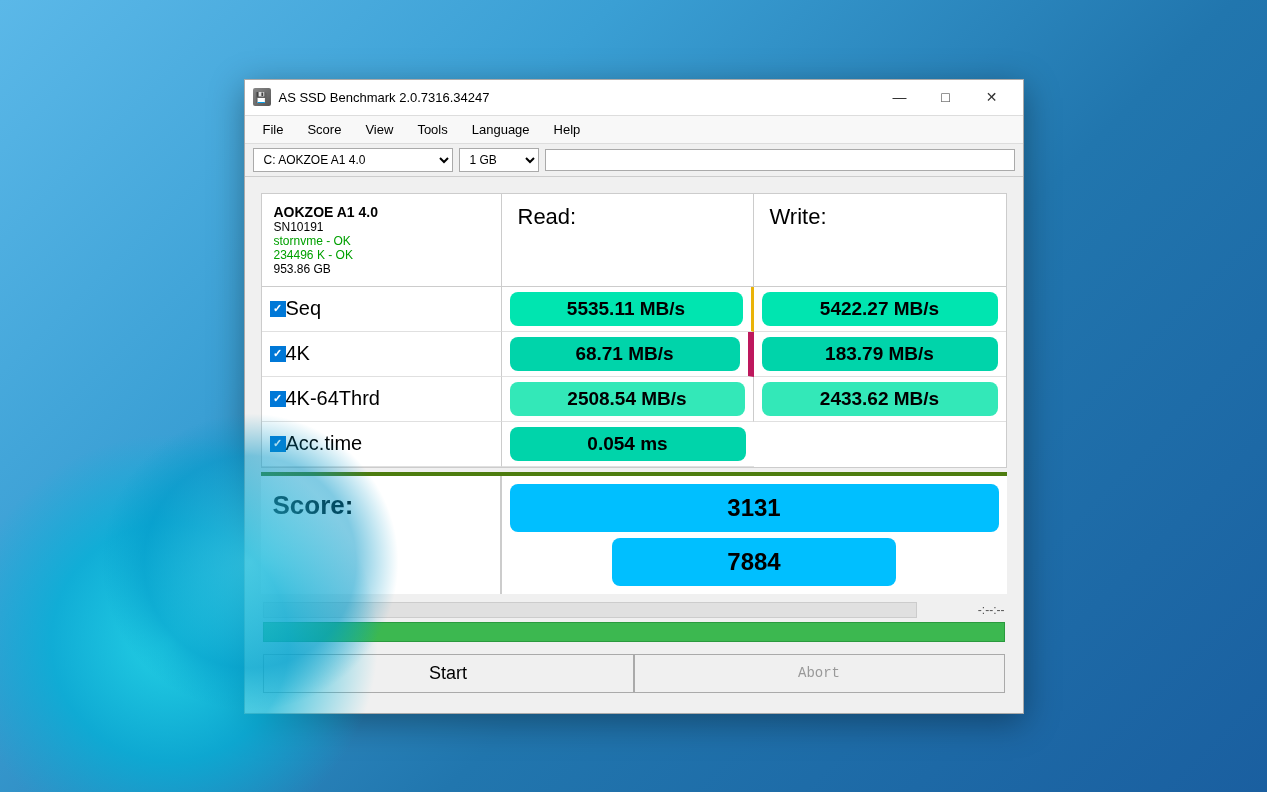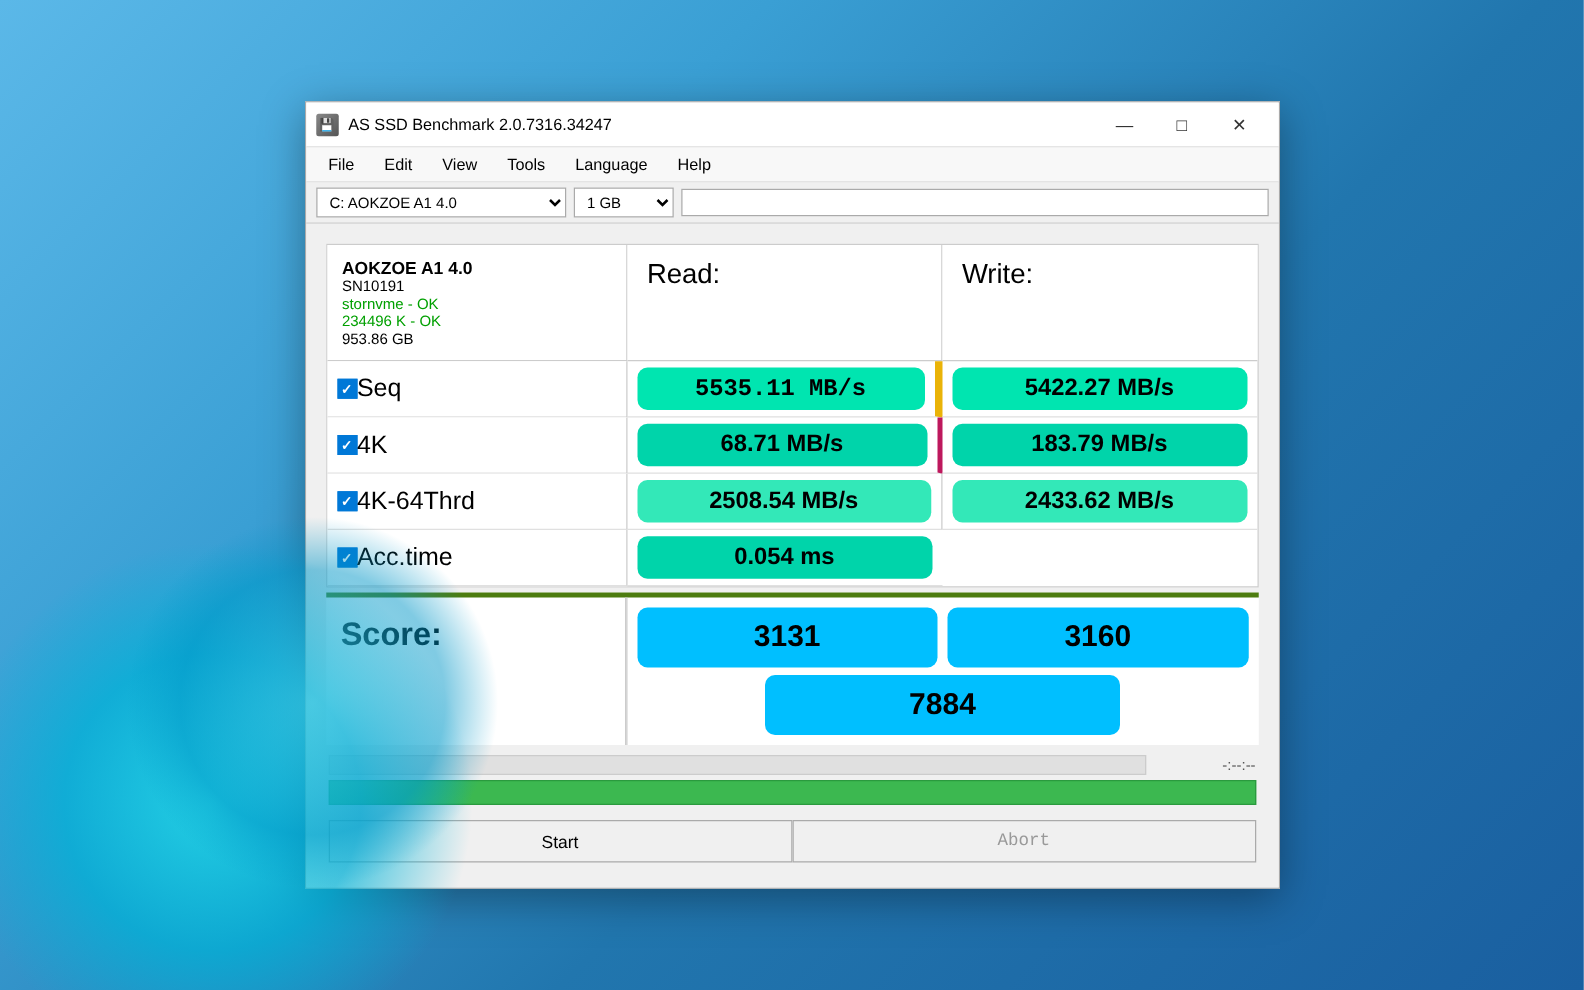--- a/index.html
+++ b/index.html
@@ -307,21 +307,21 @@
 
     
     .button-row {
       display: flex;
       gap: 0;
       padding: 4px 2px;
     }
     .btn-start {
       flex: 1;
       padding: 8px 0;
-      font-size: 14px;
+      font-size: 18px;
       background: #f0f0f0;
       border: 1px solid #aaa;
       cursor: pointer;
       color: #000;
     }
     .btn-abort {
       flex: 1;
       padding: 8px 0;
       font-size: 14px;
       background: #f0f0f0;
@@ -351,21 +351,21 @@
     <span class="title-text">AS SSD Benchmark 2.0.7316.34247</span>
     <div class="window-controls">
       <button class="win-btn">—</button>
       <button class="win-btn">□</button>
       <button class="win-btn close">✕</button>
     </div>
   </div>
 
   <div class="menu-bar">
     <span class="menu-item">File</span>
-    <span class="menu-item">Edit</span>
+    <span class="menu-item">Score</span>
     <span class="menu-item">View</span>
     <span class="menu-item">Tools</span>
     <span class="menu-item">Language</span>
     <span class="menu-item">Help</span>
   </div>
 
   <div class="toolbar">
     <select class="toolbar-select">
       <option>C: AOKZOE A1 4.0</option>
     </select>
@@ -386,32 +386,32 @@
         <div class="drive-status">234496 K - OK</div>
         <div class="drive-size">953.86 GB</div>
       </div>
       <div class="header-cell read-header">Read:</div>
       <div class="header-cell write-header">Write:</div>
 
       <div class="row-label">
         <div class="checkbox"></div>
         <span>Seq</span>
       </div>
-      <div class="value-cell" style="border-right:6px solid #eab308;font-family:Liberation Mono, monospace;">
+      <div class="value-cell" style="border-right:3px solid #eab308;">
         <div class="value-badge green">5535.11 MB/s</div>
       </div>
       <div class="value-cell">
         <div class="value-badge green">5422.27 MB/s</div>
       </div>
 
       <div class="row-label">
         <div class="checkbox"></div>
         <span>4K</span>
       </div>
-      <div class="value-cell" style="border-right:4px solid #be185d;">
+      <div class="value-cell" style="border-right:6px solid #be185d;">
         <div class="value-badge teal">68.71 MB/s</div>
       </div>
       <div class="value-cell">
         <div class="value-badge teal">183.79 MB/s</div>
       </div>
 
       <div class="row-label">
         <div class="checkbox"></div>
         <span>4K-64Thrd</span>
       </div>
@@ -430,21 +430,20 @@
         <div class="value-badge teal">0.054 ms</div>
       </div>
 
     </div>
 
     <div class="score-row">
       <div class="score-label">Score:</div>
       <div class="score-values" style="grid-column: 2/4; border-left:1px solid #ccc;">
         <div class="score-top-row">
           <div class="score-badge">3131</div>
-          <div class="score-badge">3160</div>
         </div>
         <div class="score-total-badge">7884</div>
       </div>
     </div>
 
     <div class="progress-area">
       <div class="progress-row">
         <div class="progress-bar-bg">
           <div class="progress-bar-fill"></div>
         </div>

